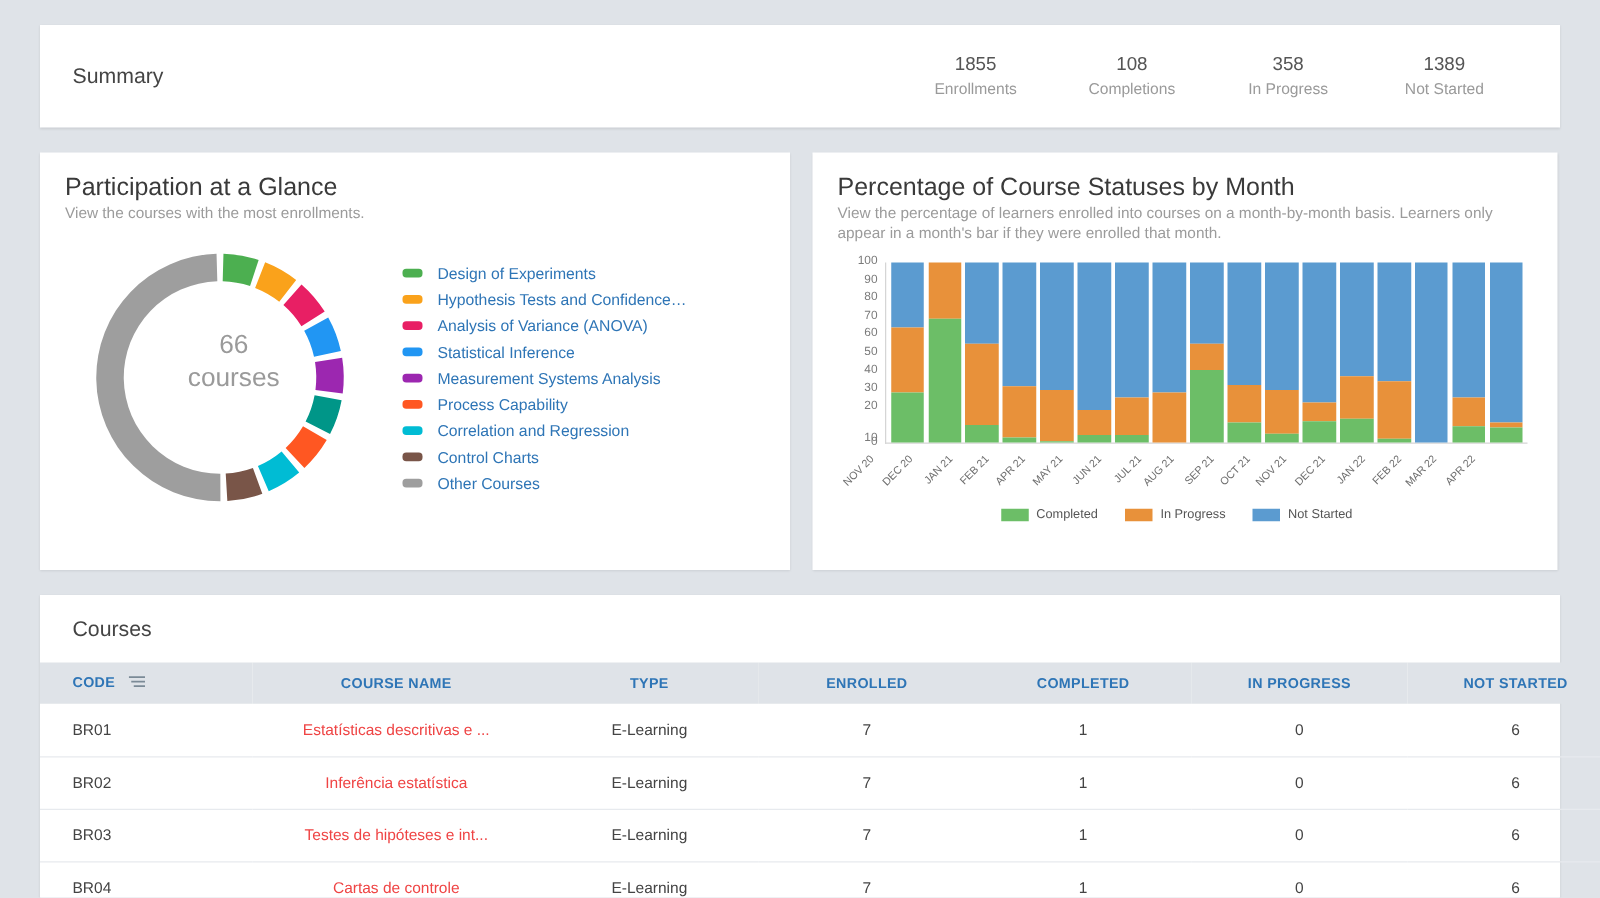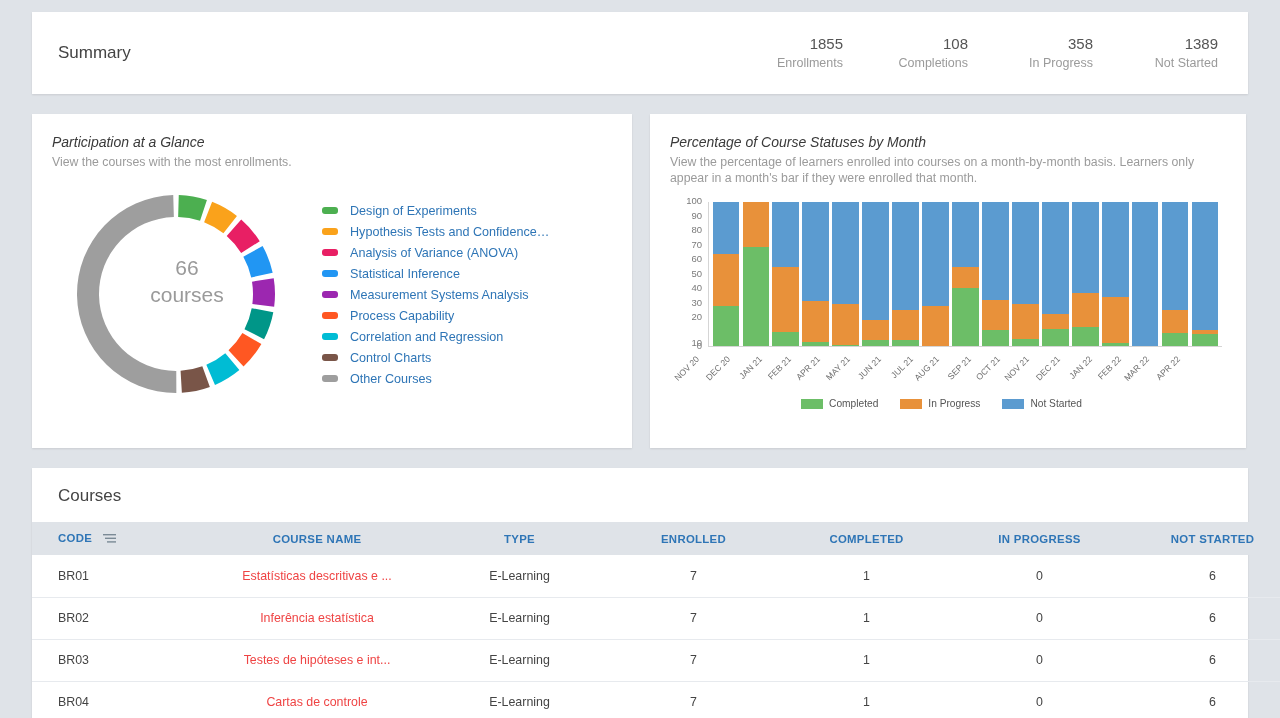--- a/index.html
+++ b/index.html
@@ -2,48 +2,48 @@
 <html><head>
 <meta charset="utf-8">
 <style>
   * { box-sizing: border-box; margin: 0; padding: 0; }
   html, body {
     width: 1280px; height: 718px;
     background: #dfe3e8;
     font-family: "Liberation Sans", sans-serif;
     overflow: hidden;
   }
-  .page { width: 1280px; height: 718px; padding: 12px 32px 0 32px; }
+  .page { width: 1280px; height: 718px; padding: 20px 32px 0 32px; }
 
   
   .summary-panel {
     background: #ffffff;
     height: 82px;
     display: flex;
     align-items: center;
     justify-content: space-between;
     padding: 0 30px 0 26px;
     box-shadow: 0 1px 2px rgba(0,0,0,.10);
   }
   .summary-title { font-size: 17px; color: #444; font-weight: 400; }
   .summary-stats { display: flex; }
-  .stat { width: 125px; text-align: right; }
+  .stat { width: 125px; text-align: center; }
   .stat-value { font-size: 15px; color: #555; line-height: 20px; }
   .stat-label { font-size: 12.5px; color: #9a9a9a; line-height: 18px; }
 
   
   .mid-row { display: flex; gap: 18px; margin-top: 20px; }
   .card {
     background: #ffffff;
     box-shadow: 0 1px 2px rgba(0,0,0,.10);
     padding: 17px 20px 10px 20px;
   }
   .card-left  { width: 600px; height: 334px; }
   .card-right { width: 596px; height: 334px; }
-  .card-title { font-size: 14px; color: #3a3a3a; font-weight: 400; line-height: 22px; font-style: italic; }
+  .card-title { font-size: 20px; color: #3a3a3a; font-weight: 400; line-height: 22px; }
   .card-sub   { font-size: 12.3px; color: #9b9b9b; line-height: 16px; margin-top: 1px; }
 
   
   .donut-wrap { display: flex; margin-top: 6px; }
   .donut-box { width: 270px; height: 236px; position: relative; }
   .donut-center {
     position: absolute; left: 0; right: 0; top: 78px;
     text-align: center; color: #9a9a9a;
     font-size: 21px; line-height: 27px;
   }

